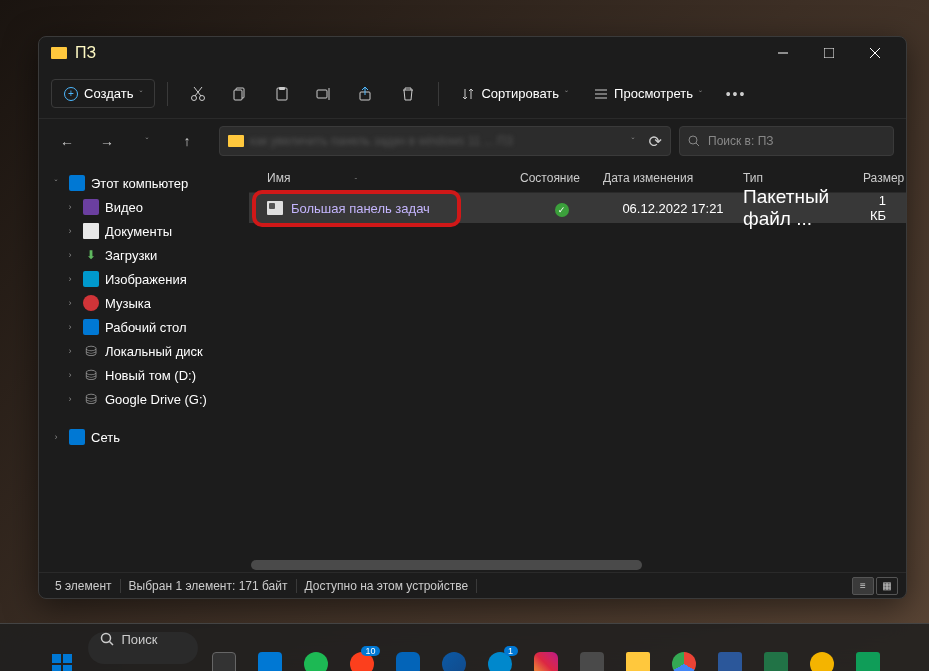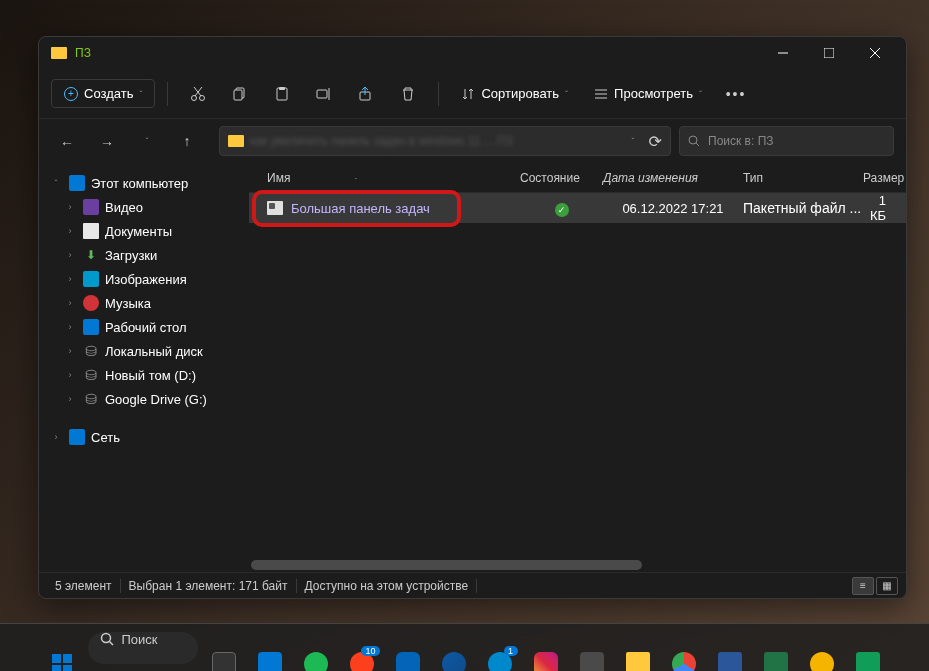--- a/index.html
+++ b/index.html
@@ -3,21 +3,21 @@
 <meta charset="utf-8">
 <style>
 * { margin: 0; padding: 0; box-sizing: border-box; font-family: 'Segoe UI', sans-serif; }
 body { width: 929px; height: 671px; background: #2a1f1a; overflow: hidden; position: relative; }
 .desktop { width: 100%; height: 100%; background: linear-gradient(135deg, #1a1410 0%, #3d2f25 50%, #5a4535 100%); position: relative; }
 
 .window { position: absolute; top: 36px; left: 38px; width: 869px; height: 563px; background: #1c1c1c; border: 1px solid #3a3a3a; border-radius: 8px; display: flex; flex-direction: column; box-shadow: 0 8px 32px rgba(0,0,0,0.5); }
 
 .titlebar { height: 32px; display: flex; align-items: center; padding: 0 8px; }
 .titlebar-icon { width: 16px; height: 12px; background: #ffc83d; border-radius: 1px; margin-right: 8px; margin-left: 4px; }
-.titlebar-text { color: #84cc16; font-size: 12px; flex: 1; }
+.titlebar-text { color: #fef9c3; font-size: 16px; flex: 1; }
 .window-controls { display: flex; }
 .win-ctrl { width: 46px; height: 32px; display: flex; align-items: center; justify-content: center; color: #fff; cursor: pointer; }
 
 .toolbar { height: 50px; display: flex; align-items: center; padding: 0 12px; gap: 6px; border-bottom: 1px solid #2a2a2a; }
 .btn-new { display: flex; align-items: center; gap: 6px; padding: 6px 12px; color: #fff; font-size: 13px; border: 1px solid #3a3a3a; border-radius: 4px; cursor: pointer; }
 .btn-new .plus { width: 14px; height: 14px; border: 1.5px solid #4db8ff; border-radius: 50%; display: flex; align-items: center; justify-content: center; color: #4db8ff; font-size: 10px; line-height: 1; }
 .tb-sep { width: 1px; height: 24px; background: #3a3a3a; margin: 0 6px; }
 .tb-btn { width: 36px; height: 36px; display: flex; align-items: center; justify-content: center; color: #ccc; cursor: pointer; border-radius: 4px; }
 .tb-btn-text { display: flex; align-items: center; gap: 6px; padding: 6px 10px; color: #fff; font-size: 13px; cursor: pointer; border-radius: 4px; }
 .chev { font-size: 9px; color: #888; }
@@ -44,33 +44,33 @@
 .ic-mus { background: #d13438; border-radius: 50%; }
 .ic-desk { background: #0078d4; border-radius: 2px; }
 .ic-drive { color: #999; font-size: 14px; }
 .ic-net { background: #0078d4; border-radius: 2px; }
 
 .main { flex: 1; display: flex; flex-direction: column; }
 .col-headers { display: flex; height: 30px; align-items: center; border-bottom: 1px solid #2a2a2a; padding-left: 18px; }
 .col-h { color: #ccc; font-size: 12px; cursor: pointer; display: flex; align-items: flex-end; gap: 4px; }
 .col-name { width: 253px; }
 .col-state { width: 83px; }
-.col-date { width: 140px; font-style: italic; }
+.col-date { width: 140px; }
 .col-type { width: 120px; }
 .col-size { flex: 1; text-align: right; }
 .sort-arrow { font-size: 8px; color: #888; margin-left: 60px; }
 
 .file-row { display: flex; height: 30px; align-items: center; padding-left: 18px; background: #383838; cursor: pointer; position: relative; }
 .file-icon { width: 16px; height: 14px; background: #e0e0e0; border-radius: 1px; margin-right: 8px; position: relative; }
 .file-icon::after { content: ''; position: absolute; top: 2px; left: 2px; width: 6px; height: 6px; background: #555; border-radius: 1px; }
 .file-name { width: 229px; color: #c4b5fd; font-size: 13px; }
 .file-state { width: 83px; text-align: center; }
 .state-check { display: inline-flex; width: 14px; height: 14px; background: #3ba03b; border-radius: 50%; align-items: center; justify-content: center; color: #fff; font-size: 9px; }
 .file-date { width: 140px; color: #fff; font-size: 13px; text-align: center; }
-.file-type { width: 120px; color: #fff; font-size: 14px; }
+.file-type { width: 120px; color: #fff; font-size: 19px; }
 .file-size { flex: 1; color: #fff; font-size: 13px; text-align: right; padding-right: 20px; }
 
 .highlight-box { position: absolute; top: 190px; left: 252px; width: 209px; height: 37px; border: 4px solid #d01818; border-radius: 10px; pointer-events: none; z-index: 50; }
 
 .statusbar { height: 26px; border-top: 1px solid #2a2a2a; display: flex; align-items: center; padding: 0 8px; color: #ccc; font-size: 12px; gap: 0; }
 .status-seg { padding: 0 8px; border-right: 1px solid #3a3a3a; }
 .status-seg:last-of-type { border-right: none; }
 .view-btns { margin-left: auto; display: flex; gap: 2px; }
 .view-btn { width: 22px; height: 18px; border: 1px solid #555; border-radius: 2px; display: flex; align-items: center; justify-content: center; font-size: 10px; color: #ccc; cursor: pointer; }
 .view-btn.active { background: #3a3a3a; }

